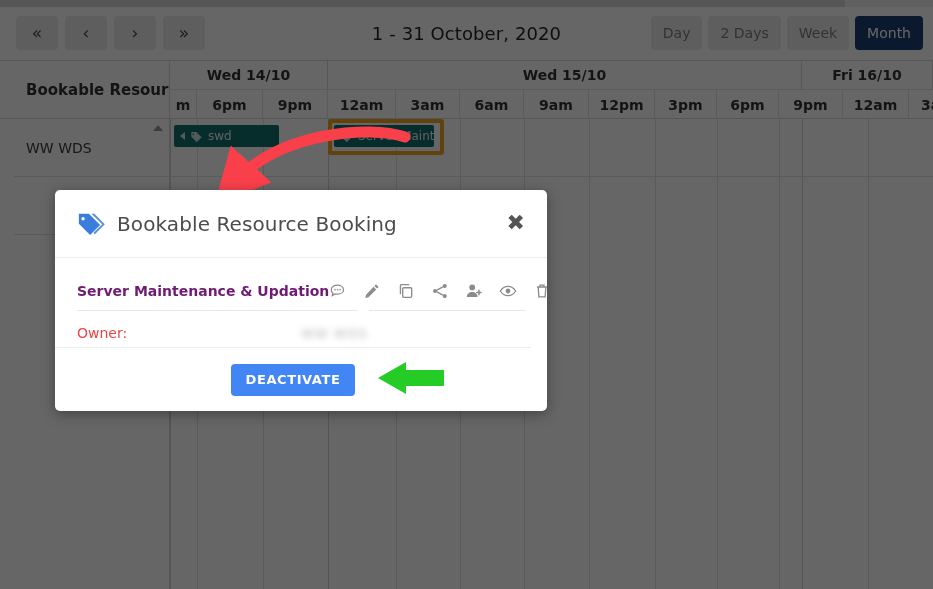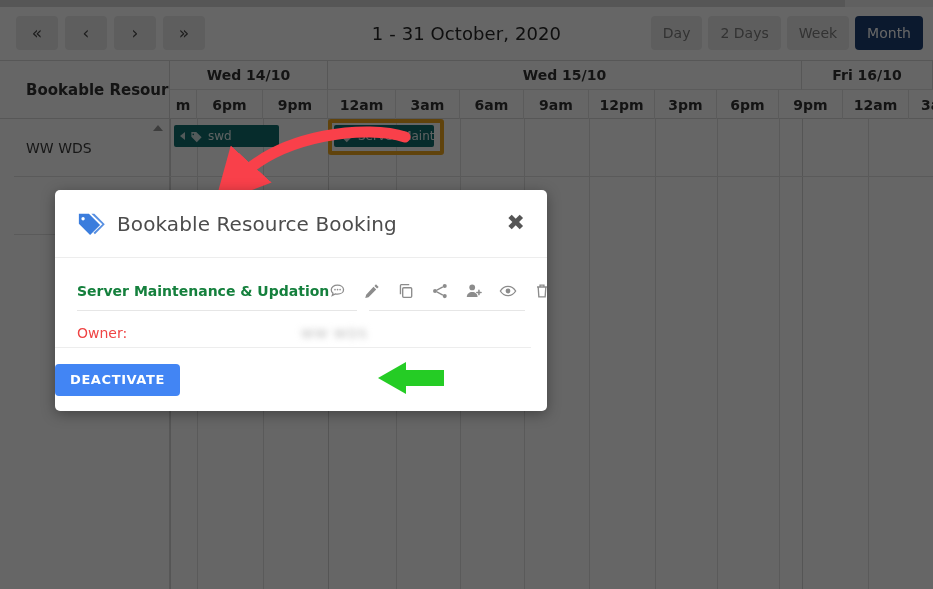--- a/index.html
+++ b/index.html
@@ -120,34 +120,34 @@
   }
   .tag-icon { width: 28px; height: 28px; flex: none; margin-right: 12px; }
   .modal-title { font-size: 20px; color: #4c4c4c; letter-spacing: .1px; }
   .modal-close {
     position: absolute; right: 22px; top: 22px;
     font-size: 22px; color: #555; cursor: pointer; line-height: 1;
     font-family: "DejaVu Sans", "Liberation Sans", sans-serif; font-weight: bold;
   }
   .modal-body { padding: 16px 22px 0 22px; }
   .body-row-1 { display: flex; align-items: center; height: 34px; }
-  .rec-title { font-size: 14px; font-weight: bold; color: #15803d; flex: none; }
+  .rec-title { font-size: 14px; font-weight: bold; color: #701a75; flex: none; }
   .icon-strip { display: flex; gap: 16px; margin-left: auto; align-items: center; }
   .mini-icon { width: 18px; height: 18px; color: #8c8c8c; cursor: pointer; display: block; }
   .divider-row { display: flex; gap: 12px; margin-top: 2px; }
   .divider { height: 1px; background: #e6e6e6; }
   .owner-row { display: flex; align-items: center; height: 36px; margin-top: 4px; }
   .owner-label { font-size: 14px; font-weight: normal; color: #ef4444; width: 224px; }
   .owner-value {
     font-size: 13px; color: #b7b7b7; filter: blur(3.4px);
     letter-spacing: 1px; user-select: none;
   }
   .modal-foot {
     position: absolute; left: 0; right: 16px; bottom: 0; height: 64px;
-    border-top: 1px solid #ededed; display: flex; align-items: center; justify-content: flex-start;
+    border-top: 1px solid #ededed; display: flex; align-items: center; justify-content: center;
   }
   .deactivate-btn {
     background: #4285f4; color: #fff; border: none; border-radius: 4px;
     height: 32px; padding: 0 15px; font-size: 13px; font-weight: bold;
     letter-spacing: .6px; cursor: pointer;
     font-family: "DejaVu Sans", "Liberation Sans", sans-serif;
   }
 
   
   .annot { position: absolute; pointer-events: none; }

